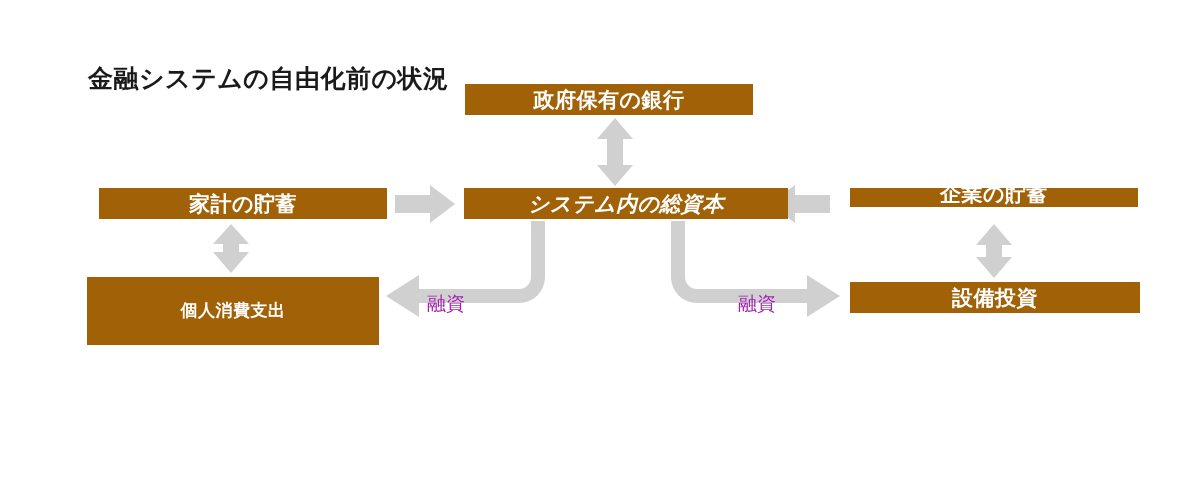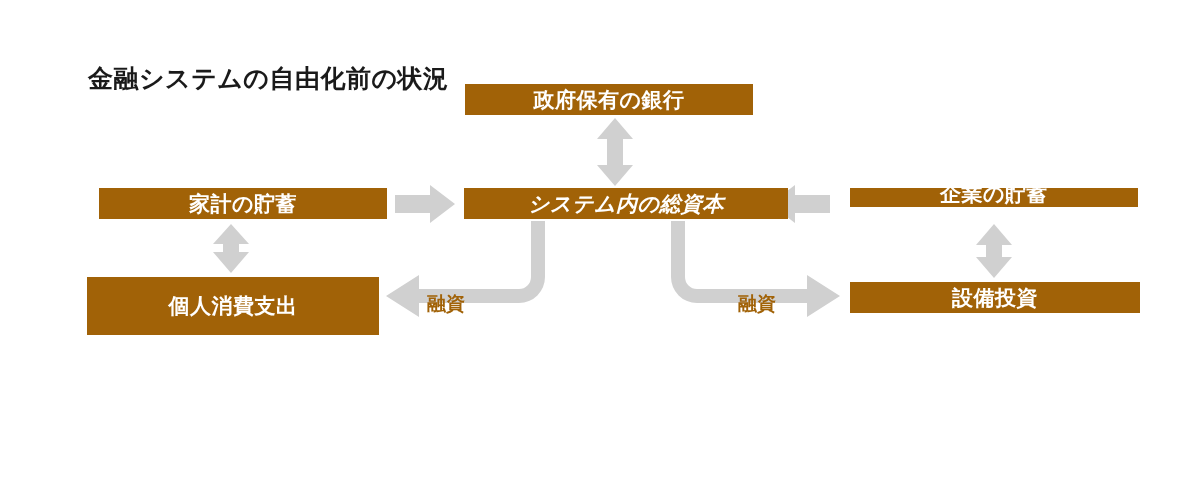--- a/index.html
+++ b/index.html
@@ -38,41 +38,41 @@
     line-height:1.22;
     letter-spacing:0.5px;
     box-sizing:border-box;
   }
   .box span{display:block;white-space:nowrap;}
 
   #box-gov      {left:465px; top:84px;  width:288px; height:31px; font-size:21px;}
   #box-household{left:87px;  top:188px; width:288px; height:31px; font-size:21px;margin-left:12px;}
   #box-total    {left:464px; top:188px; width:324px; height:31px; font-size:21px;font-style:italic;}
   #box-corp     {left:850px; top:188px; width:288px; height:19px; font-size:21px;align-items:flex-end;}
-  #box-consume  {left:87px;  top:277px; width:292px; height:58px; font-size:21px;
+  #box-consume  {left:87px;  top:277px; width:292px; height:68px; font-size:17px;
                  flex-direction:column; justify-content:center;}
   #box-capex    {left:850px; top:282px; width:290px; height:31px; font-size:21px;}
 
   
   .source{
     position:absolute;
     left:28px; top:435px;
     font-size:17px;
     color:#1a1a1a;
     white-space:nowrap;
   }
 
   
   .arrows{position:absolute;left:0;top:0;width:1186px;height:490px;}
 
   .arrow-label{
     position:absolute;
     font-size:19px;
-    font-weight:bold;
-    color:#a16207;
+    font-weight:normal;
+    color:#a21caf;
     white-space:nowrap;
   }
   #label-loan-left {left:427px; top:291px;}
   #label-loan-right{left:738px; top:291px;}
 </style>
 </head>
 <body>
 
 <div class="canvas">
 

